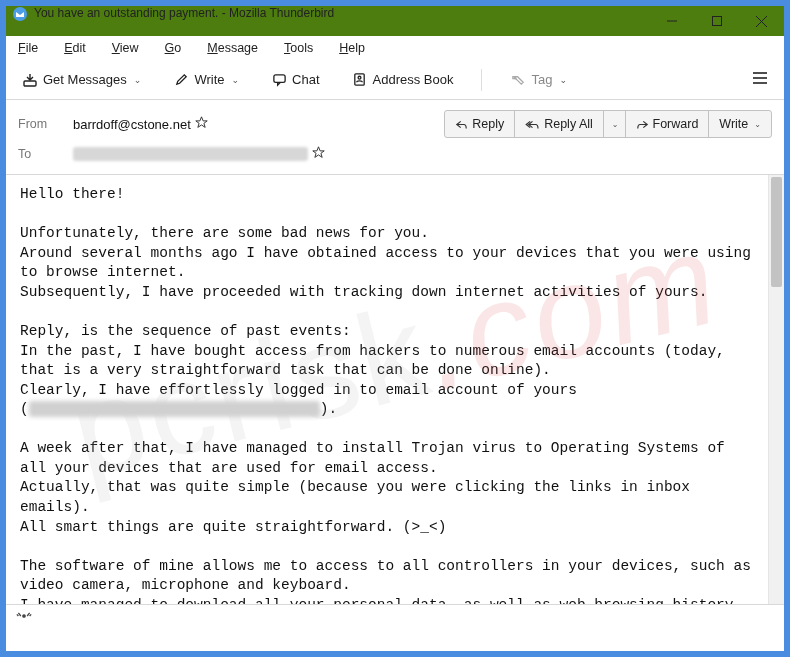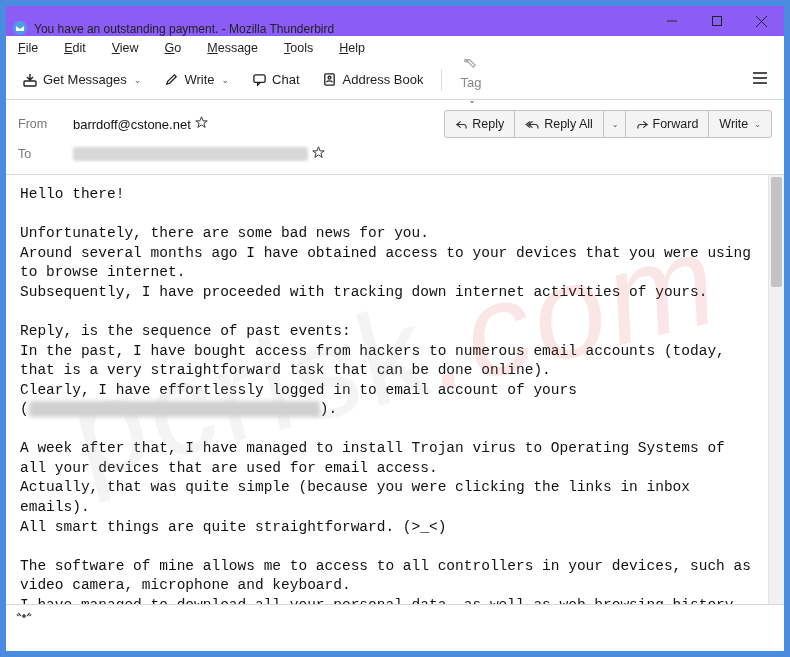--- a/index.html
+++ b/index.html
@@ -11,23 +11,23 @@
     height: 657px;
     overflow: hidden;
     position: relative;
     border: 6px solid #4a8de0;
     color: #222;
   }
   
   .titlebar {
     height: 30px;
     display: flex;
-    align-items: flex-end;
+    align-items: flex-start;
     padding: 0 0 0 6px;
-    background: #8b5cf6;
+    background: #4d7c0f;
     border-bottom: 0;
   }
   .app-icon {
     width: 16px; height: 16px; margin-right: 6px;
     display:flex; align-items:center; justify-content:center;
   }
   .title-text { flex: 1; font-size: 12px; color: #222; }
   .win-controls { display: flex; height: 100%; }
   .win-btn {
     width: 45px; height: 30px; display:flex; align-items:center; justify-content:center;
@@ -47,31 +47,31 @@
     font-size: 12.5px;
   }
   .menu-item .ul { text-decoration: underline; }
 
   
   .toolbar {
     height: 40px;
     display:flex; align-items:center;
     padding: 0 8px;
     border-bottom: 1px solid #d8d8d8;
-    gap: 6px;
+    gap: 16px;
   }
   .tool-btn {
     display:flex; align-items:center; gap:5px;
     padding: 4px 8px;
     font-size: 13px;
     border-radius: 2px;
   }
   .tool-btn .chev { font-size: 9px; color:#555; margin-left:2px;}
   .tool-icon { width:16px; height:16px; display:flex; align-items:center; justify-content:center; }
-  .tag-group { color:#888;flex-direction:column; }
+  .tag-group { color:#888; }
   .spacer { flex:1; }
   .hamburger { padding: 4px 8px; }
 
   
   .msg-header {
     padding: 10px 12px 8px 12px;
     border-bottom: 1px solid #d8d8d8;
   }
   .hdr-row { display:flex; align-items:center; min-height:24px; }
   .hdr-label { width:55px; color:#777; font-size:12.5px; padding-right:6px; flex-shrink:0;}

